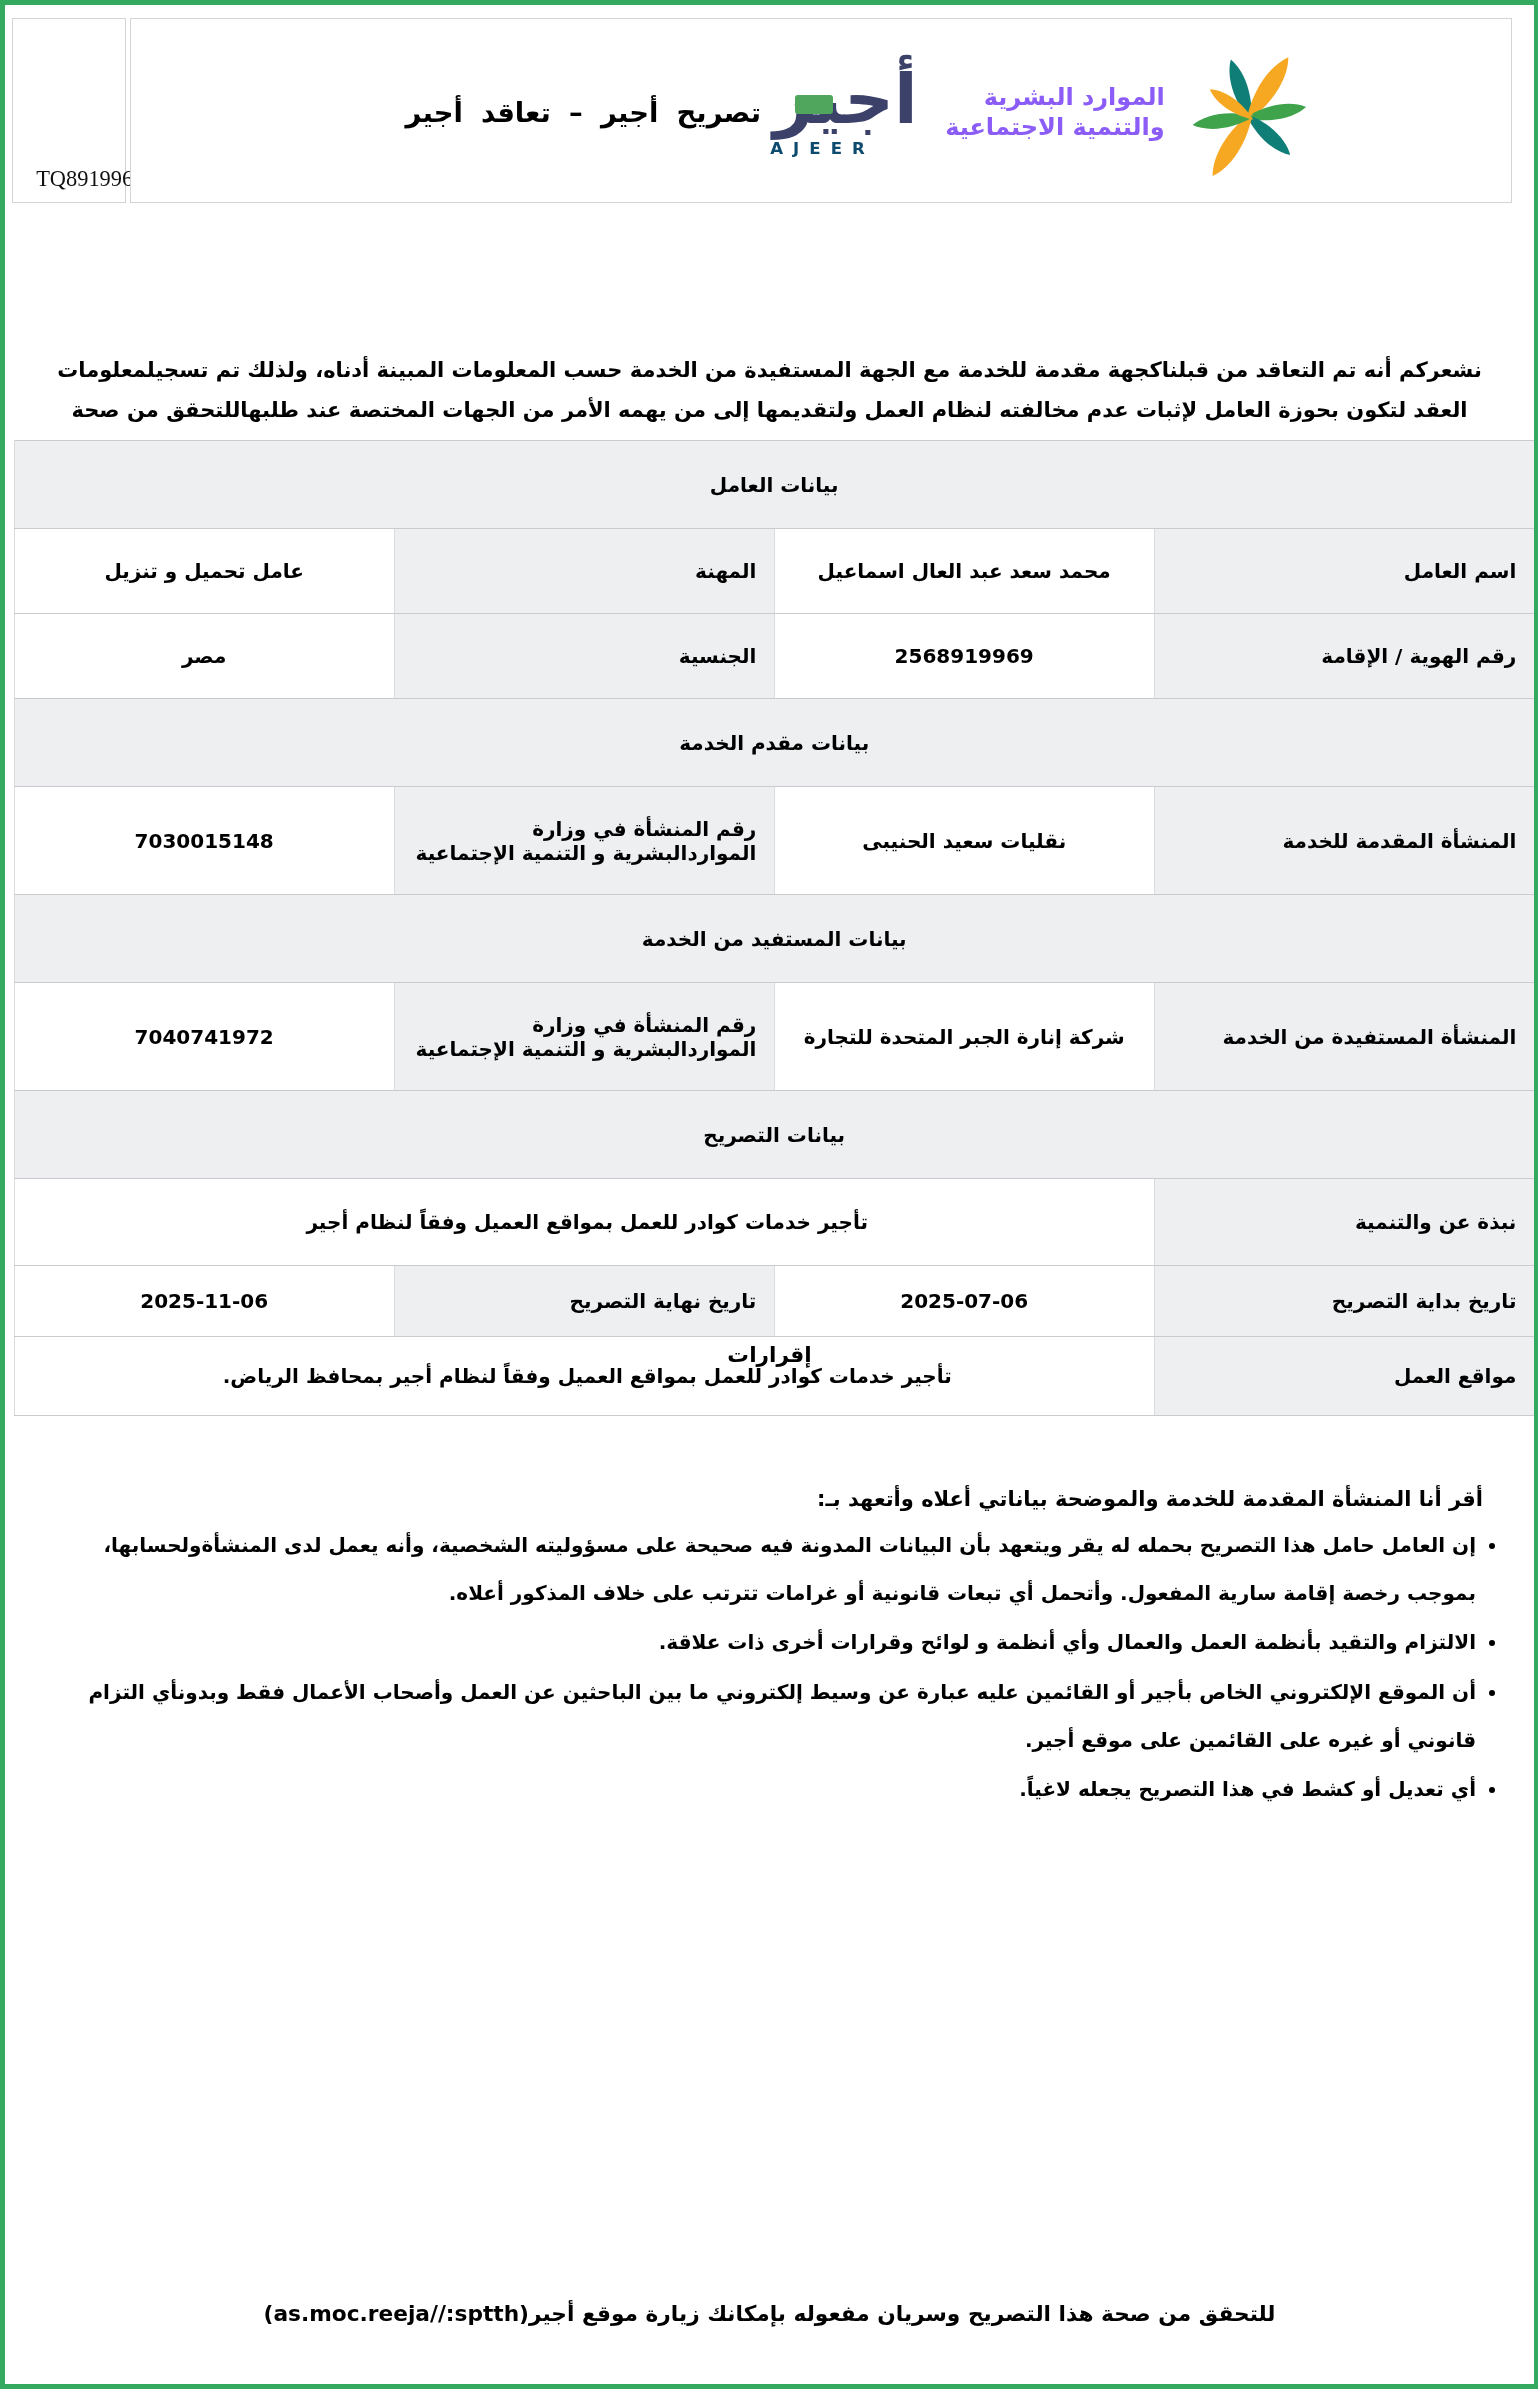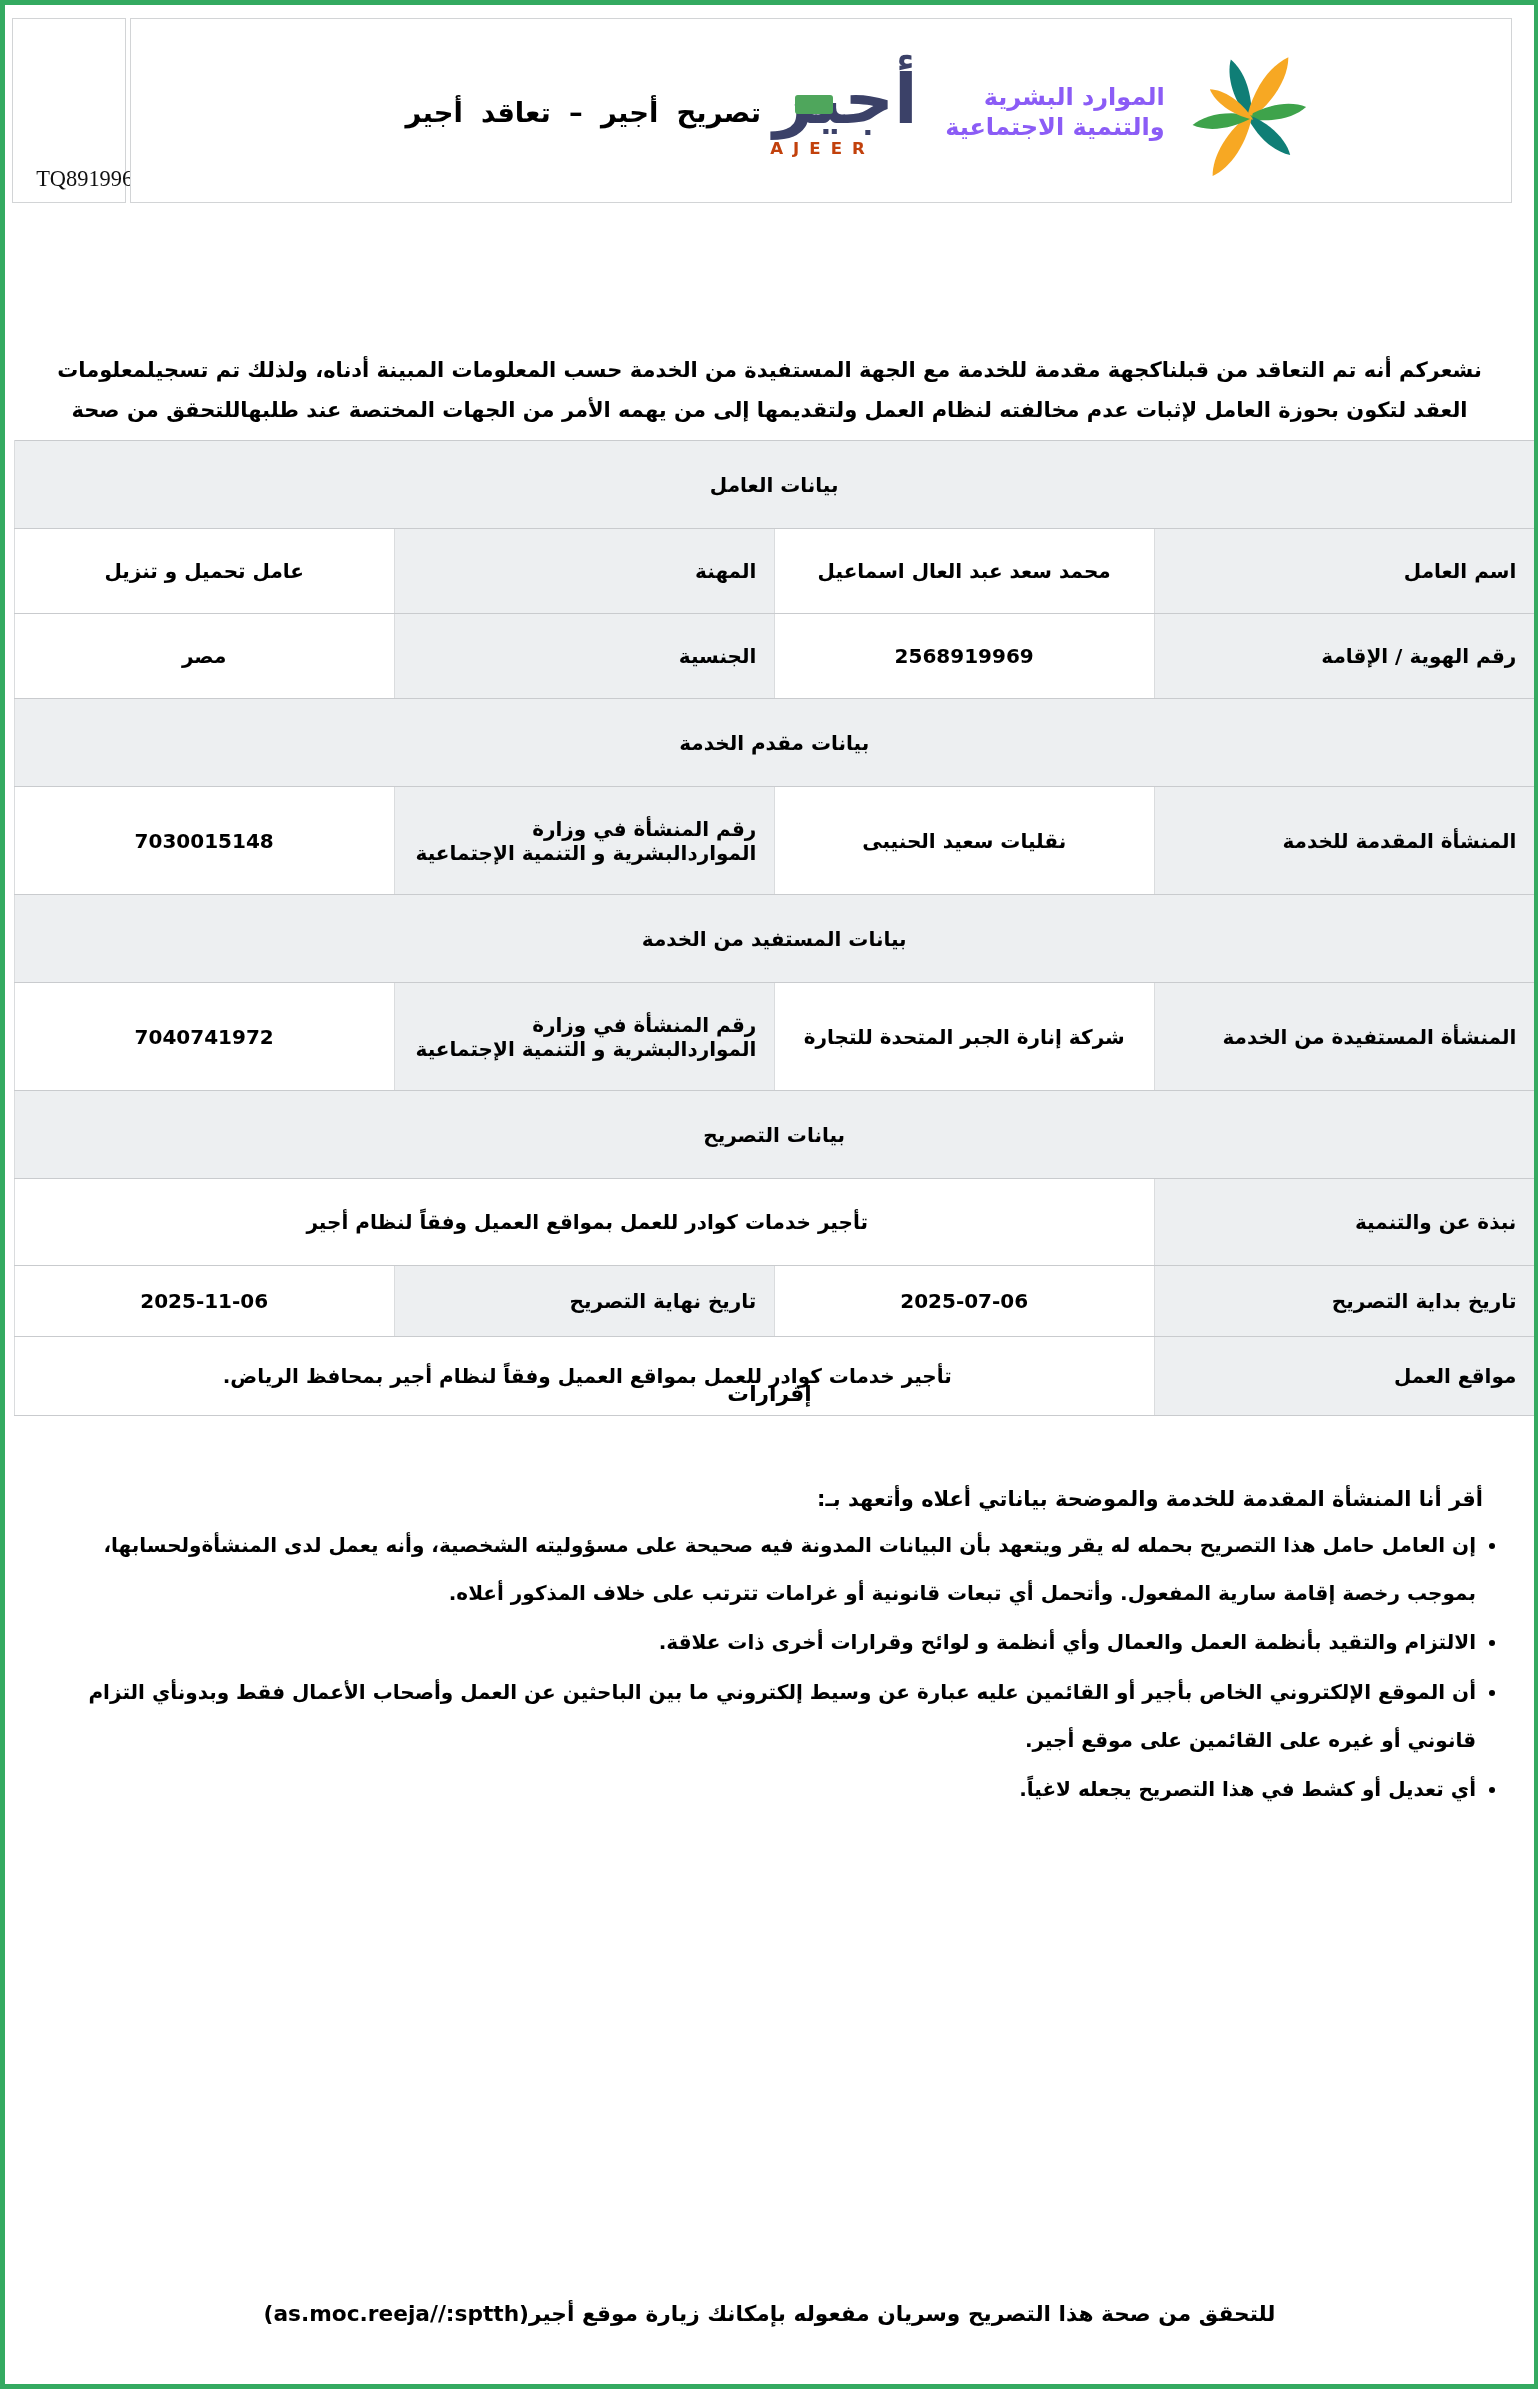--- a/index.html
+++ b/index.html
@@ -18,21 +18,21 @@
   .hbox{border:1.4px solid #d2d4d6;background:#fff;position:relative;box-sizing:border-box;}
   .hbox-left{width:114px;}
   .hbox-right{flex:1;}
   .tq{position:absolute;left:23px;bottom:10px;font-family:"Liberation Serif","DejaVu Serif",serif;font-size:22.4px;color:#111;}
   .doc-title{position:absolute;left:274px;top:78px;direction:rtl;font-size:27.4px;font-weight:bold;word-spacing:8.7px;white-space:nowrap;}
   .logo-cluster{position:absolute;right:201px;top:23px;height:139px;display:flex;align-items:center;gap:24.6px;direction:ltr;}
   
   .ajeer{display:flex;flex-direction:column;align-items:flex-start;line-height:1;}
   .ajeer-ar{position:relative;font-size:69px;font-weight:bold;color:#3b4168;line-height:1;padding:0 2.9px;}
   .ajeer-accent{position:absolute;top:30px;left:24.6px;width:38px;height:19px;background:#4fa65c;border-radius:2.9px;}
-  .ajeer-en{margin-top:7.2px;font-size:16.6px;font-weight:bold;letter-spacing:10px;color:#c2410c;}
+  .ajeer-en{margin-top:7.2px;font-size:16.6px;font-weight:bold;letter-spacing:10px;color:#0c4a6e;}
   
   .ministry-text{direction:rtl;text-align:right;color:#8b5cf6;font-size:24px;font-weight:bold;line-height:30px;white-space:nowrap;}
   .starburst{width:121px;height:134px;}
   
   .intro{position:absolute;top:345px;left:29px;right:29px;direction:rtl;text-align:center;font-size:21px;font-weight:bold;line-height:40px;}
   
   table.permit{position:absolute;top:435px;left:8.7px;right:8.7px;width:1521px;border-collapse:collapse;direction:rtl;table-layout:fixed;}
   table.permit td{
     border-left:0.7px solid #dadcde;border-right:0.7px solid #dadcde;
     border-top:1.4px solid #c9cbce;border-bottom:1.4px solid #c9cbce;
@@ -42,21 +42,21 @@
   td.sec{background:#edeff1;text-align:center;height:88px;font-size:21.7px;}
   td.lbl{background:#edeff1;text-align:right;padding:5.8px 17.3px 5.8px 7.2px;}
   td.val{background:#ffffff;text-align:center;padding:5.8px 10px;}
   td.val.start{text-align:center;padding-right:4px;}
   tr.h-worker td{height:85px;}
   tr.h-firm td{height:108px;margin-left:48px;}
   tr.h-summary td{height:87px;}
   tr.h-dates td{height:71px;}
   tr.h-loc td{height:79px;}
   
-  .decl-heading{position:absolute;top:1376px;left:0;width:100%;text-align:center;font-size:21.7px;font-weight:bold;}
+  .decl-heading{position:absolute;top:1337px;left:0;width:100%;text-align:center;font-size:21.7px;font-weight:bold;}
   .pledge-intro{position:absolute;top:1482px;right:51px;left:43px;direction:rtl;text-align:right;font-size:21px;font-weight:bold;}
   .decl-list{position:absolute;top:1516px;right:26px;left:43px;direction:rtl;}
   .decl-list ul{margin:0;padding:0 32px 0 0;list-style:disc;}
   .decl-list li{text-align:right;font-size:20px;font-weight:bold;line-height:48px;margin-bottom:1.4px;}
   
   .footer-verify{position:absolute;top:2296px;left:0;width:100%;text-align:center;direction:rtl;font-size:21.7px;font-weight:bold;}
   .footer-verify .ltr{direction:ltr;unicode-bidi:isolate-override;display:inline-block;}
   .footer-approved{position:absolute;top:2344px;left:0;width:100%;text-align:center;direction:rtl;font-size:20px;font-weight:bold;}
 </style>
 </head>

